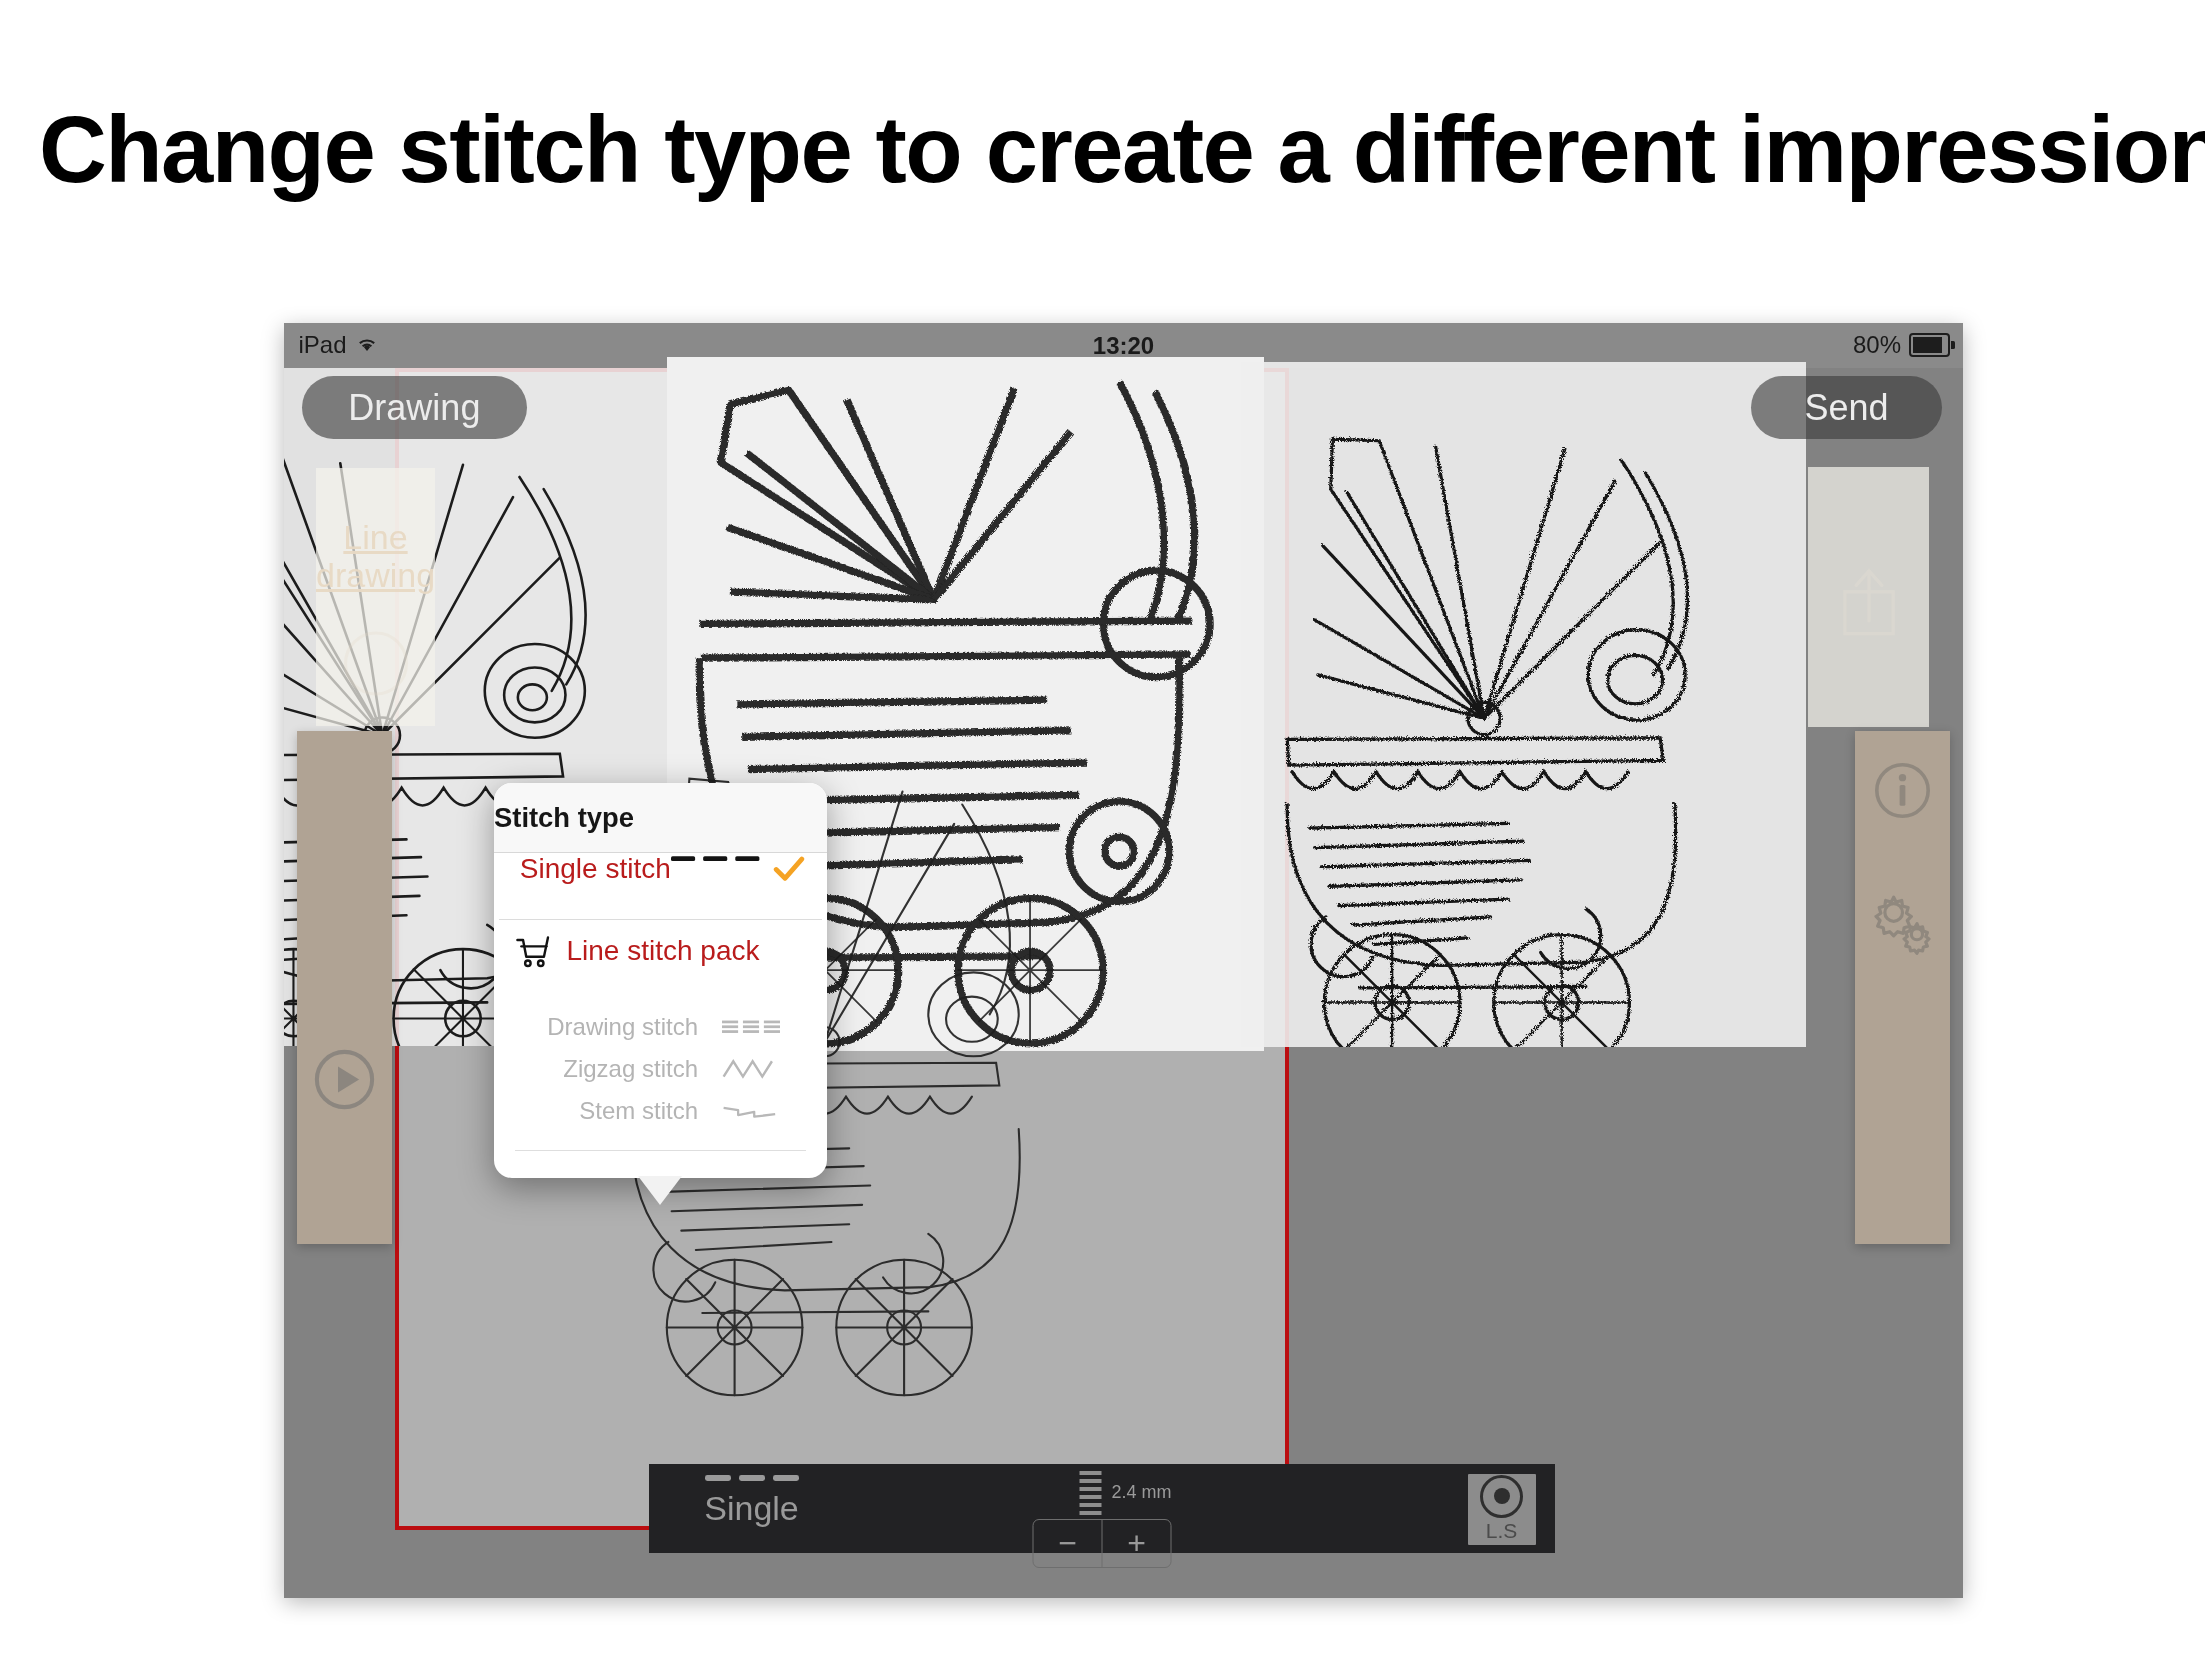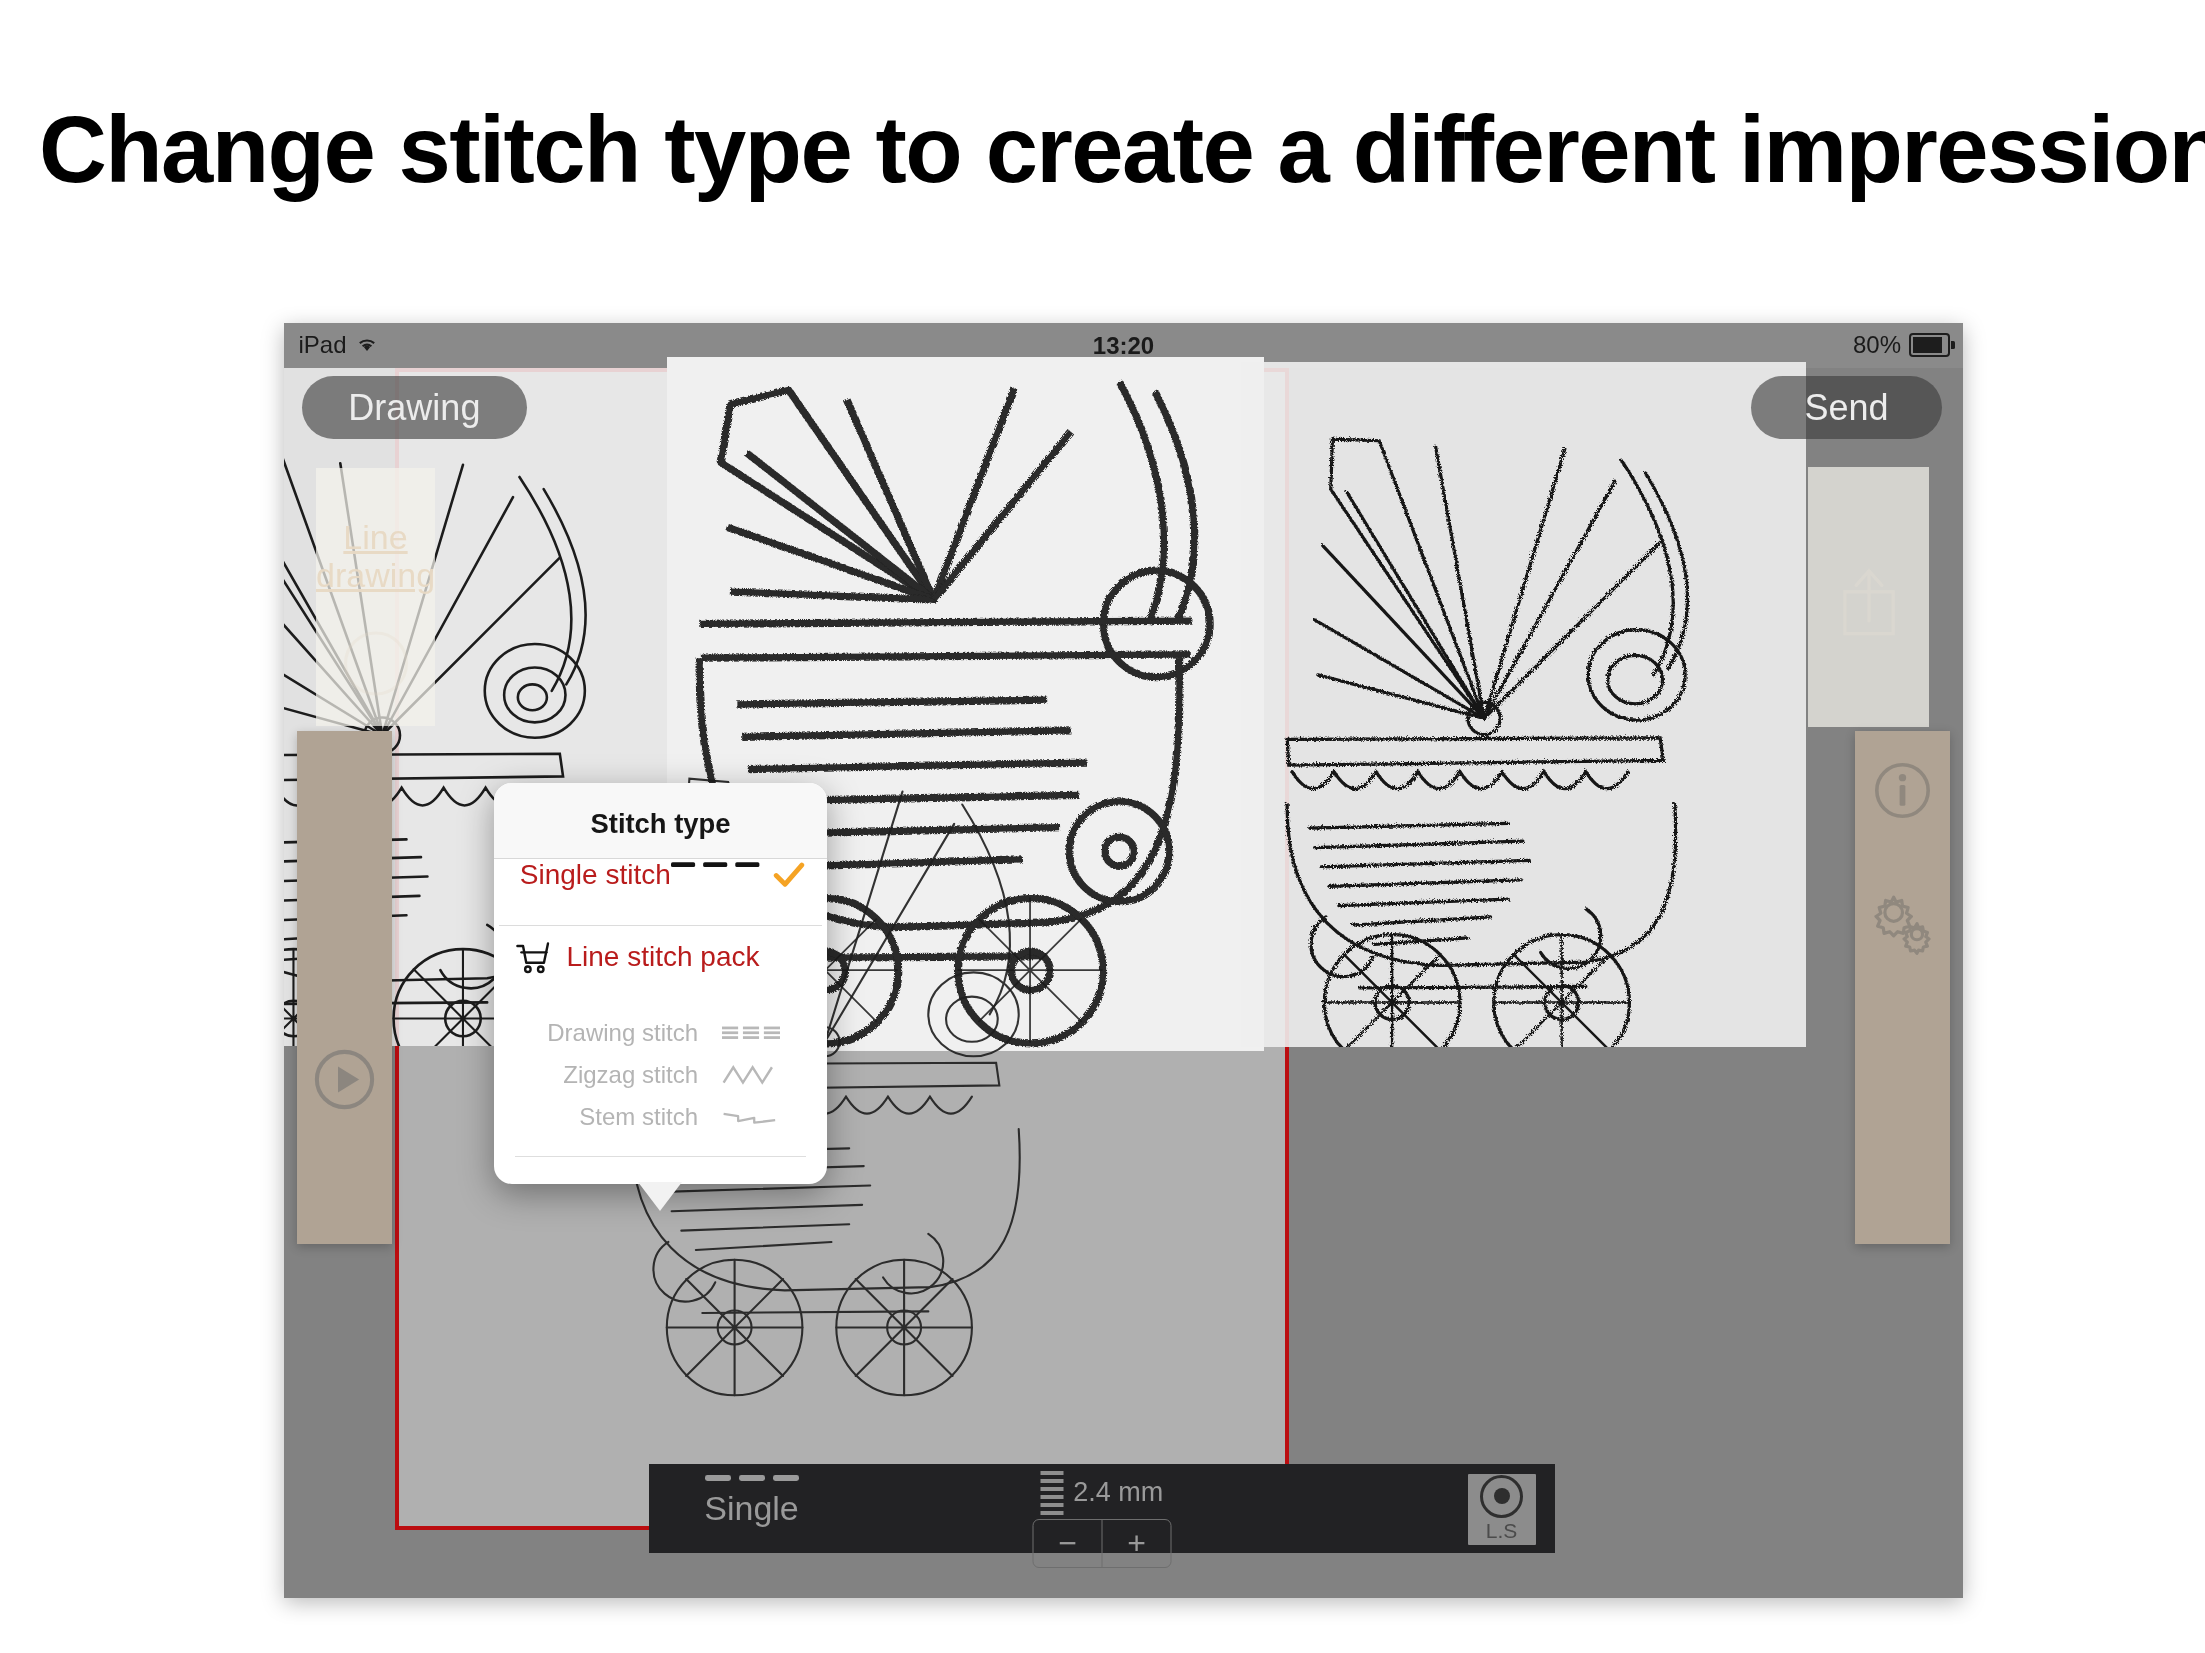--- a/index.html
+++ b/index.html
@@ -77,22 +77,22 @@
   #art-ghost{left:202px;top:404px;width:791px;height:791px;}
 
   
   #popover{
     position:absolute;left:210px;top:460px;width:333px;
     background:#ffffff;border-radius:18px;
     box-shadow:0 9.7px 34px rgba(0,0,0,.36);
     overflow:visible;
   }
   #pop-title{
-    text-align:center;font-size:27.4px;font-weight:700;color:#161616;
-    padding:25px 0 18px;background:#f8f8f8;border-radius:18px 18px 0 0;
+    font-size:27.4px;font-weight:700;color:#161616;
+    padding:19px 0 18px;background:#f8f8f8;border-radius:18px 18px 0 0;
     border-bottom:0.8px solid #d8d8d8;
   }
   .pop-row{
     display:flex;align-items:flex-start;padding:0 21px;height:66px;
     font-size:28px;color:#b91c1c;
   }
   #row-single{justify-content:flex-start;gap:0;border-bottom:0.8px solid #dcdcdc;margin:0 4.8px;}
   #row-single .lbl{flex:0 0 auto;}
   #row-single .prev{flex:1;display:flex;justify-content:center;}
   #row-single .chk{flex:0 0 44px;text-align:right;color:#f5a324;font-size:32px;font-weight:700;}
@@ -112,21 +112,21 @@
   
   #toolbar{
     position:absolute;left:365px;top:1141px;width:906px;height:89px;
     background:#222224;display:flex;align-items:center;
   }
   #tb-stitch{position:absolute;left:42px;top:11.3px;color:#9a9a9a;text-align:center;width:121px;}
   #tb-stitch .dashes{display:flex;gap:8px;justify-content:center;margin-bottom:8px;}
   #tb-stitch .dashes span{display:block;width:26px;height:5.7px;background:#9a9a9a;border-radius:2.4px;}
   #tb-stitch .name{font-size:34px;}
   #tb-density{position:absolute;left:50%;top:6.5px;transform:translateX(-50%);text-align:center;}
-  #tb-density .top{display:flex;align-items:center;gap:9.7px;justify-content:center;color:#9a9a9a;font-size:27px;}
+  #tb-density .top{display:flex;align-items:center;gap:9.7px;justify-content:flex-end;color:#9a9a9a;font-size:18px;}
   #tb-density .bars{display:flex;flex-direction:column;gap:4px;}
   #tb-density .bars i{display:block;width:22.6px;height:4px;background:#8e8e8e;}
   #stepper{display:flex;margin-top:4.8px;border:1.6px solid #6e6e6e;border-radius:6.5px;overflow:hidden;}
   #stepper div{width:68px;height:47px;display:flex;align-items:center;justify-content:center;color:#9a9a9a;font-size:32px;}
   #stepper div:first-child{border-right:1.6px solid #6e6e6e;}
   #tb-ls{
     position:absolute;right:19.4px;top:9.7px;width:68px;height:71px;border-radius:1px;
     background:#8c8c8c;display:flex;flex-direction:column;align-items:center;justify-content:center;gap:1.6px;
   }
   #tb-ls .ring{width:37px;height:37px;border-radius:50%;border:3.2px solid #2e2e2e;display:flex;align-items:center;justify-content:center;}

